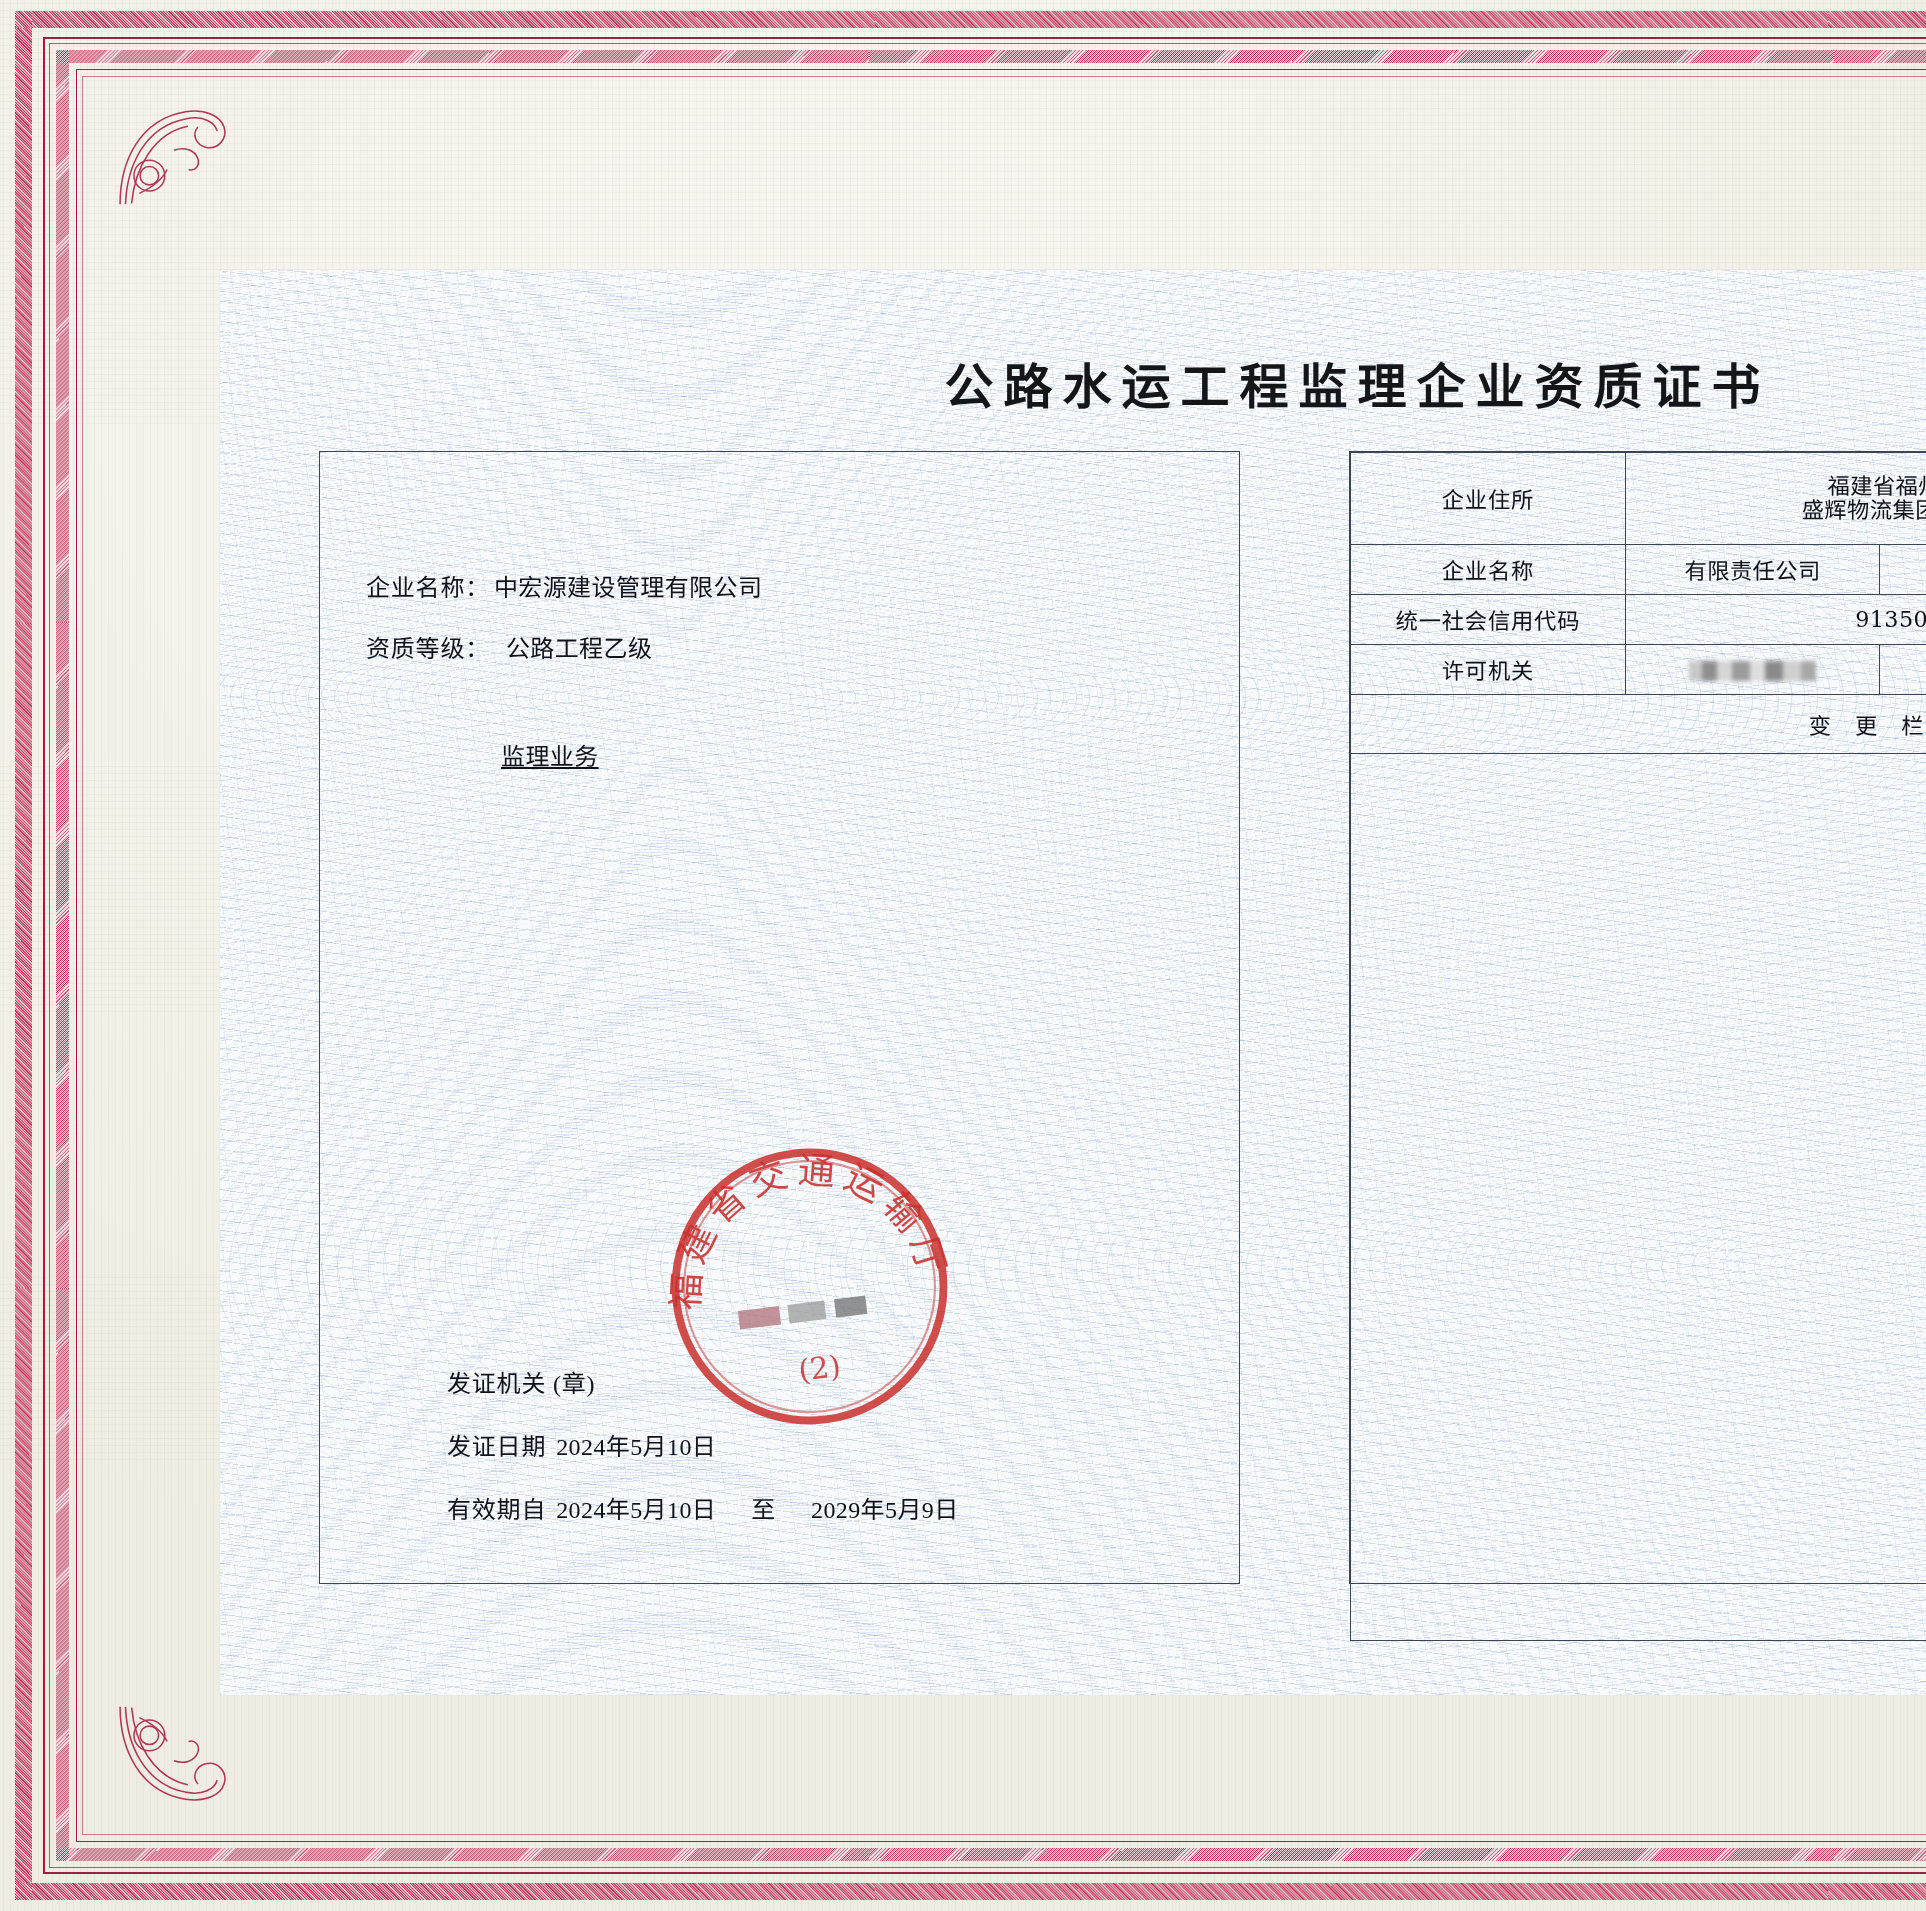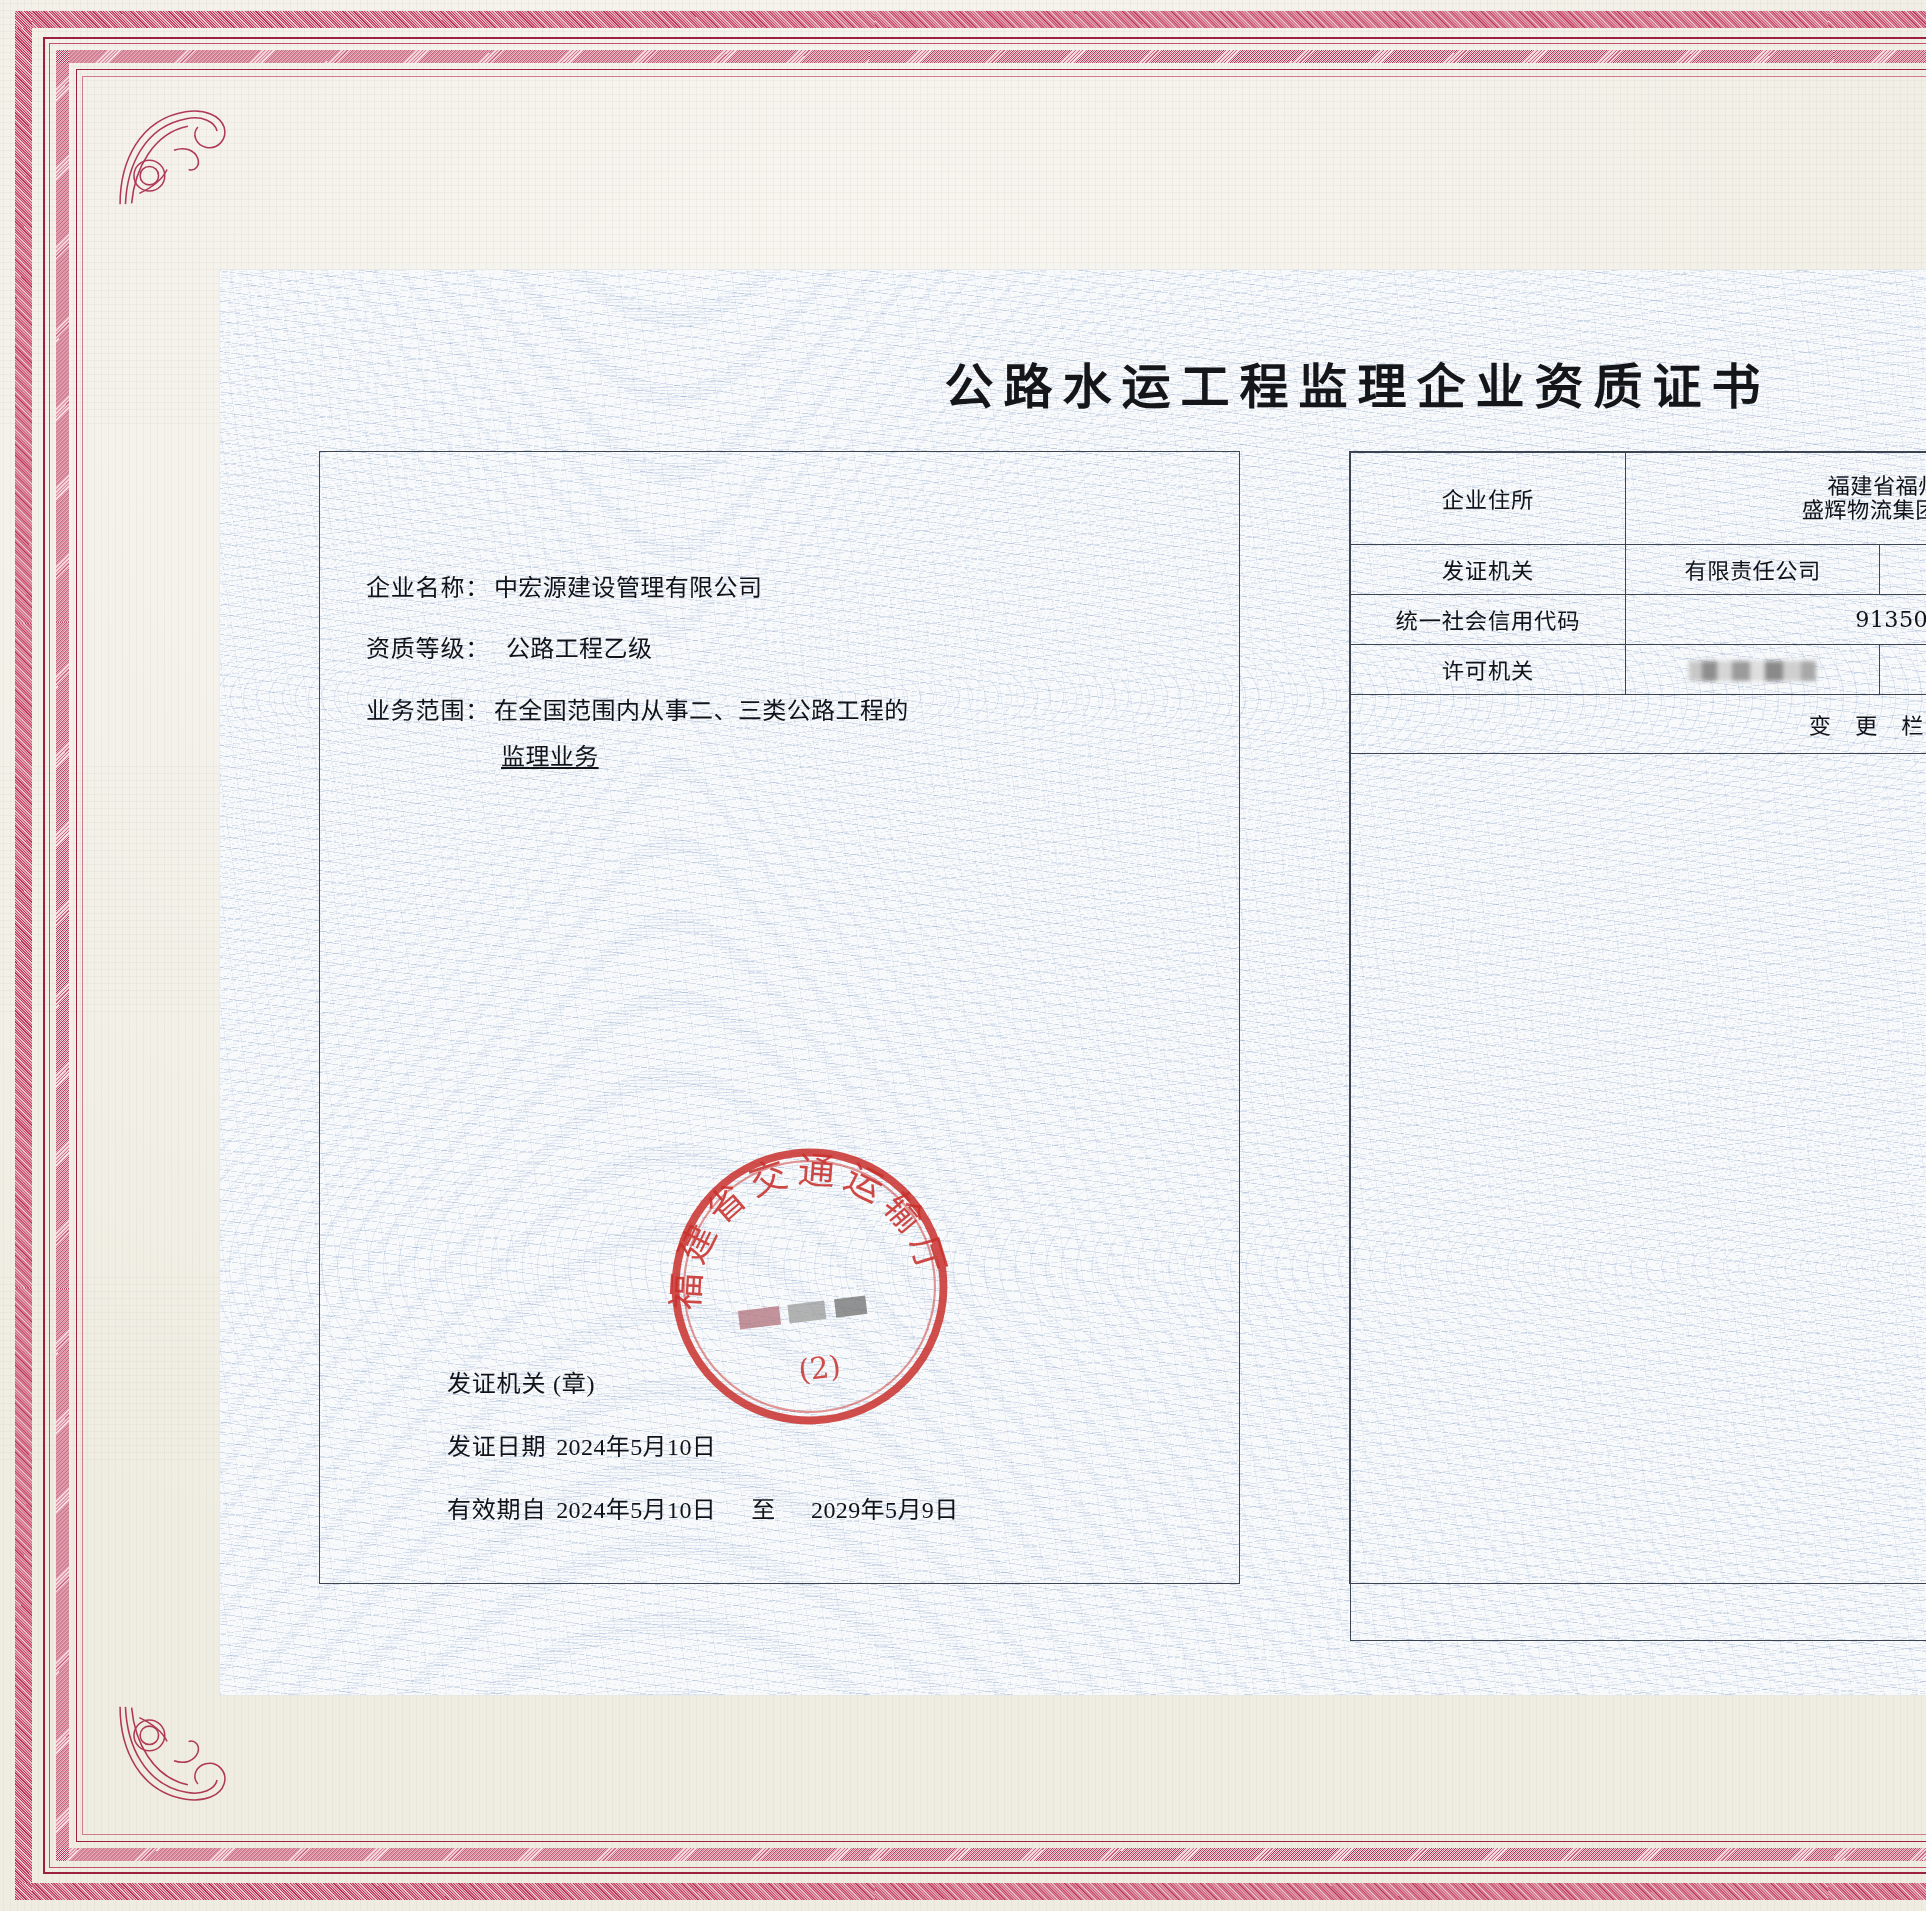--- a/index.html
+++ b/index.html
@@ -310,24 +310,20 @@
       <div class="field-row" style="left:46px; top:116px;">
         <span class="field-label">企业名称：</span>
         <span class="field-value">中宏源建设管理有限公司</span>
       </div>
 
       <div class="field-row" style="left:46px; top:177px;gap:12px;">
         <span class="field-label">资质等级：</span>
         <span class="field-value">公路工程乙级</span>
       </div>
 
-      <div class="field-row" style="left:46px; top:239px;">
-        <span class="field-label">业务范围：</span>
-        <span class="field-value">在全国范围内从事二、三类公路工程的</span>
-      </div>
       <div class="field-row" style="left:181px; top:285px;text-decoration:underline;">
         <span class="field-value" style="margin-left:0;">监理业务</span>
       </div>
 
       <div class="seal">
         <svg viewBox="0 0 400 400">
           <circle cx="200" cy="200" r="188" fill="none" stroke="#c9302c" stroke-width="11" opacity="0.85"></circle>
           <circle cx="200" cy="200" r="176" fill="none" stroke="#c9302c" stroke-width="3" opacity="0.5"></circle>
           <path id="sealarc" d="M 44 212 A 156 156 0 0 1 356 212" fill="none"></path>
           <text font-size="52" fill="#c9302c" opacity="0.88" font-family="DejaVu Serif, serif" letter-spacing="10">
@@ -369,21 +365,21 @@
         </colgroup>
         <tbody>
           <tr>
             <td class="lbl">企业住所</td>
             <td class="hand addr-cell" colspan="3">
               <span class="addr-l1">福建省福州市晋安区前横路169号</span>
               <span class="addr-l2">盛辉物流集团总部大楼05层10-13单元</span>
             </td>
           </tr>
           <tr>
-            <td class="lbl">发证机关</td>
+            <td class="lbl">企业名称</td>
             <td class="hand">有限责任公司</td>
             <td class="lbl">法定代表人</td>
 
           </tr>
           <tr>
             <td class="lbl">统一社会信用代码</td>
             <td class="hand" colspan="3">91350111M0001D9M98</td>
           </tr>
           <tr>
             <td class="lbl">许可机关</td>

